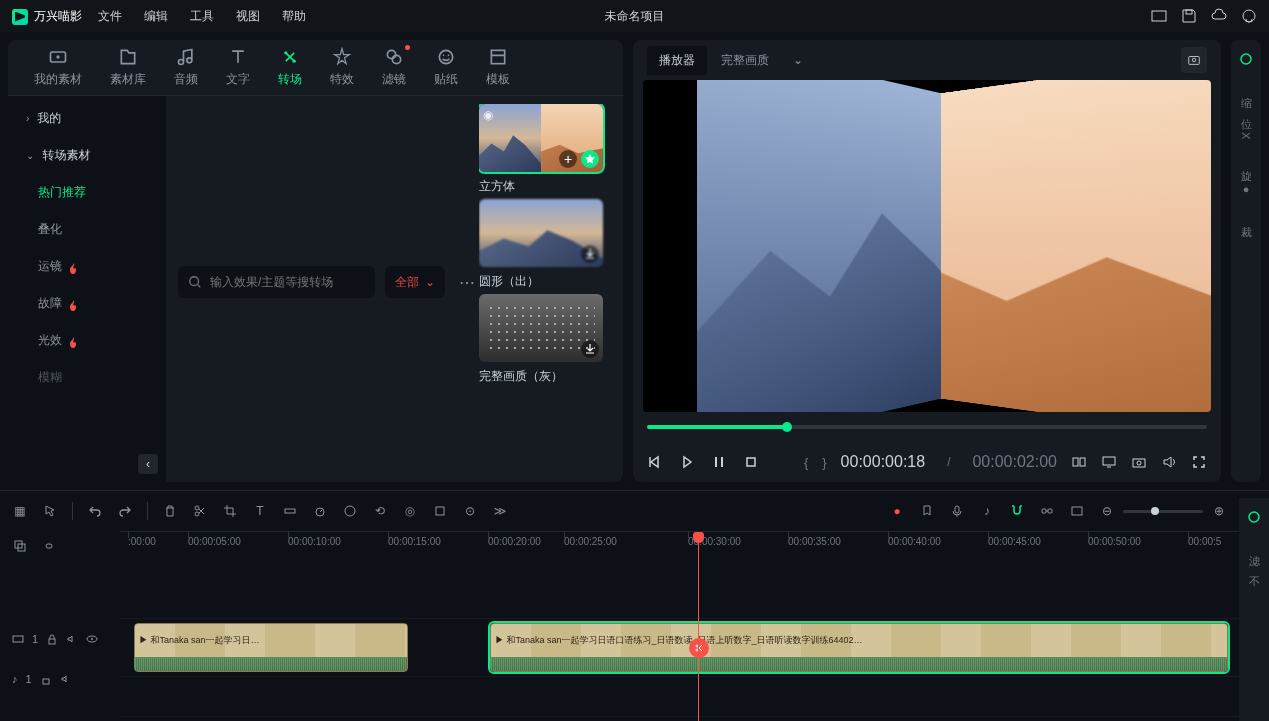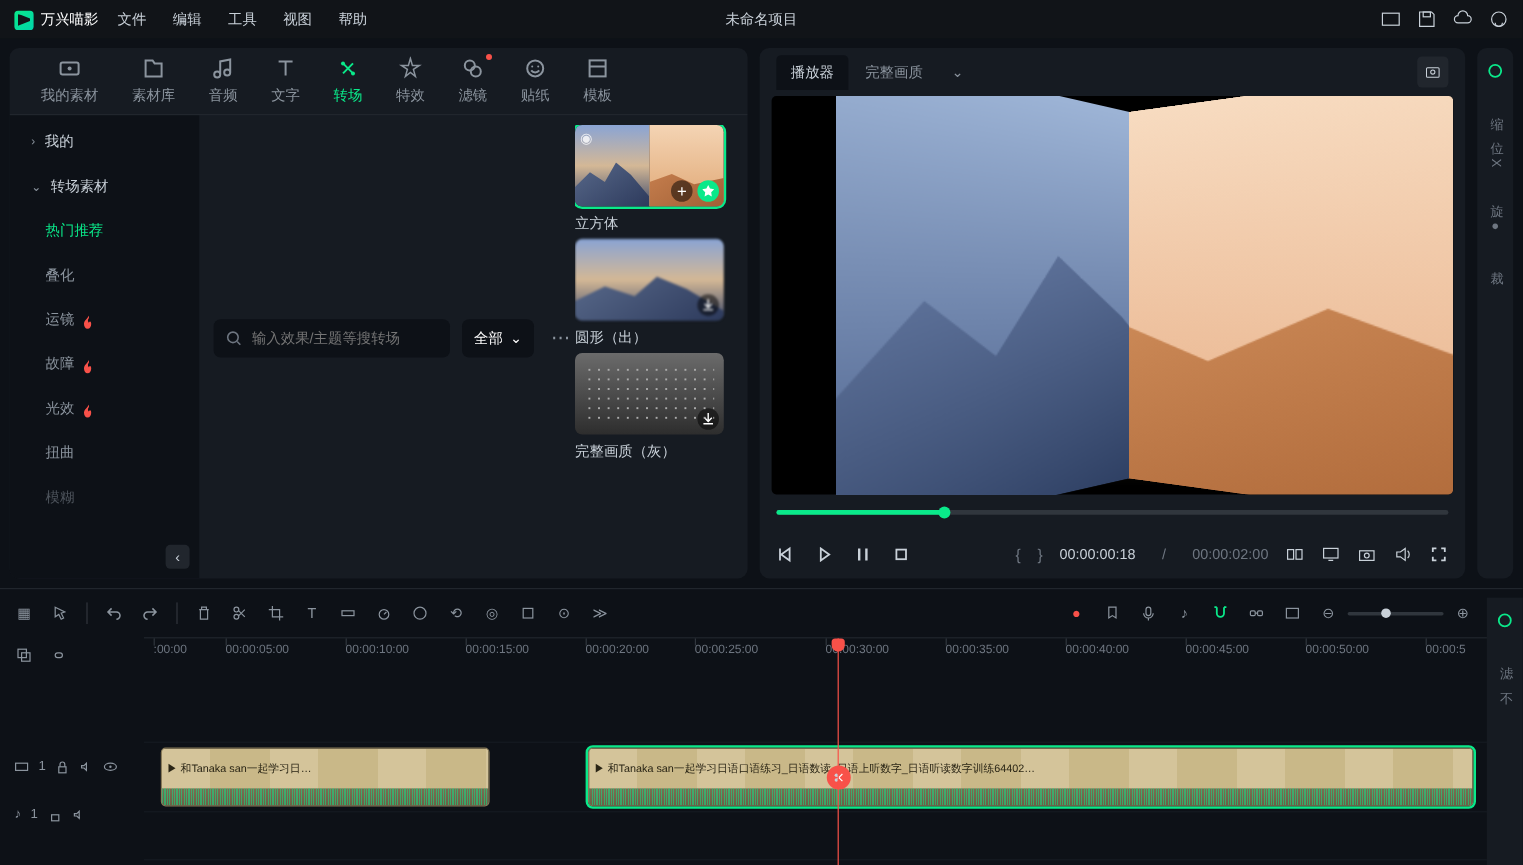--- a/index.html
+++ b/index.html
@@ -28,21 +28,21 @@
 .chev{font-size:10px;color:#8b949e}
 .side-item{padding:10px 18px 10px 30px;color:#8b949e;display:flex;align-items:flex-end;gap:6px;cursor:pointer;font-size:12px}
 .side-item.active{color:#0ae98a;font-weight:500}
 .fire{width:12px;height:12px}
 .collapse-btn{position:absolute;bottom:8px;right:8px;width:20px;height:20px;background:#21262d;border-radius:4px;display:flex;align-items:center;justify-content:center;cursor:pointer}
 
 .content{flex:1;display:flex;flex-direction:row;padding:8px 12px;overflow:hidden}
 .search-row{display:flex;align-items:center;gap:10px;margin-bottom:14px}
 .search-box{flex:1;height:32px;background:#0d1117;border-radius:6px;display:flex;align-items:center;padding:0 10px;gap:8px;color:#6e7681}
 .search-box input{flex:1;background:none;border:none;outline:none;color:#c9d1d9;font-size:12px}
-.filter-sel{height:32px;background:#0d1117;border-radius:6px;padding:0 10px;display:flex;align-items:center;gap:6px;color:#ffffff;cursor:pointer}
+.filter-sel{height:32px;background:#0d1117;border-radius:6px;padding:0 10px;display:flex;align-items:center;gap:6px;color:#ef4444;cursor:pointer}
 .more-btn{color:#8b949e;font-size:16px;cursor:pointer;padding:0 4px}
 
 .grid{flex:1;overflow-y:auto;display:grid;grid-template-columns:repeat(2,1fr);gap:4px 18px;align-content:start}
 .grid::-webkit-scrollbar{width:6px}.grid::-webkit-scrollbar-thumb{background:#30363d;border-radius:3px}
 .card{display:flex;flex-direction:column;gap:6px}
 .thumb{width:124px;height:68px;background:#21262d;border-radius:6px;position:relative;overflow:hidden;cursor:pointer}
 .thumb.selected{outline:2px solid #0ae98a}
 .thumb-badge{position:absolute;bottom:4px;right:4px;width:18px;height:18px;background:rgba(0,0,0,.5);border-radius:50%;display:flex;align-items:center;justify-content:center}
 .thumb-badge.star{background:#0ae98a}
 .thumb-add{position:absolute;bottom:4px;right:26px;width:18px;height:18px;background:rgba(0,0,0,.5);border-radius:50%;display:flex;align-items:center;justify-content:center;color:#fff;font-size:14px}
@@ -73,21 +73,21 @@
 .cube-right::after{content:"";position:absolute;bottom:0;left:0;right:0;height:55%;background:linear-gradient(160deg,#d49360,#b06a3a);clip-path:polygon(0 45%,25% 20%,50% 40%,75% 15%,100% 35%,100% 100%,0 100%)}
 .reflection{position:absolute;bottom:-10px;left:60px;right:20px;height:40px;background:linear-gradient(180deg,rgba(120,100,80,.2),transparent)}
 
 .progress-row{height:30px;padding:6px 14px;display:flex;align-items:center}
 .prog-track{flex:1;height:4px;background:#30363d;border-radius:2px;position:relative;cursor:pointer}
 .prog-fill{position:absolute;left:0;top:0;bottom:0;width:25%;background:#0ae98a;border-radius:2px}
 .prog-thumb{position:absolute;left:25%;top:50%;transform:translate(-50%,-50%);width:10px;height:10px;background:#0ae98a;border-radius:50%}
 
 .controls{height:40px;padding:0 14px;display:flex;align-items:center;gap:16px}
 .ctrl-btn{cursor:pointer;color:#c9d1d9;display:flex}
-.time-disp{color:#c9d1d9;font-size:12px}
+.time-disp{color:#c9d1d9;font-size:16px}
 .time-sep{color:#6e7681;margin:0 8px}
 .ctrl-right{margin-left:auto;display:flex;align-items:center;gap:14px}
 .brace{color:#6e7681;font-size:13px}
 
 .right-rail{width:30px;background:#161b22;border-radius:8px;display:flex;flex-direction:column;align-items:center;padding-top:12px;gap:22px;color:#6e7681}
 .rail-item{cursor:pointer;font-size:11px;writing-mode:vertical-rl}
 .rail-item.active{color:#0ae98a}
 
 .timeline{height:230px;background:#0d1117;display:flex;flex-direction:column;border-top:1px solid #21262d}
 .tl-toolbar{height:40px;display:flex;align-items:center;padding:0 12px;gap:14px}
@@ -249,23 +249,20 @@
             <svg class="fire" viewBox="0 0 12 12">
               <path fill="#f85149" d="M6 0c1 3-2 3 0 6 1-2 2-1 2 1 0 2-1 4-3 4s-3-2-3-4c0-3 3-4 4-7z"></path>
             </svg>
           </div>
         <div class="side-item">
             <span>光效</span>
             <svg class="fire" viewBox="0 0 12 12">
               <path fill="#f85149" d="M6 0c1 3-2 3 0 6 1-2 2-1 2 1 0 2-1 4-3 4s-3-2-3-4c0-3 3-4 4-7z"></path>
             </svg>
           </div>
-        <div class="side-item">
-            <span>扭曲</span>
-          </div>
         <div class="side-item" style="opacity:.5">
             <span>模糊</span>
           </div>
         <div class="collapse-btn">
             <span>‹</span>
           </div>
       </div>
 
       <div class="content">
         <div class="search-row">
@@ -561,21 +558,21 @@
             <path d="M5 7a2 2 0 012-2h2a2 2 0 010 4H7a2 2 0 01-2-2z" fill="none" stroke="currentColor"></path>
           </svg>
         </div>
     </div>
     <div class="ruler-ticks">
       <div class="tick" style="left:8px">:00:00</div>
       <div class="tick" style="left:68px">00:00:05:00</div>
       <div class="tick" style="left:168px">00:00:10:00</div>
       <div class="tick" style="left:268px">00:00:15:00</div>
       <div class="tick" style="left:368px">00:00:20:00</div>
-      <div class="tick" style="left:459px">00:00:25:00</div>
+      <div class="tick" style="left:444px">00:00:25:00</div>
       <div class="tick" style="left:568px">00:00:30:00</div>
       <div class="tick" style="left:668px">00:00:35:00</div>
       <div class="tick" style="left:768px">00:00:40:00</div>
       <div class="tick" style="left:868px">00:00:45:00</div>
       <div class="tick" style="left:968px">00:00:50:00</div>
       <div class="tick" style="left:1068px">00:00:5</div>
       <div class="playhead" style="left:578px"></div>
     </div>
   </div>
 

